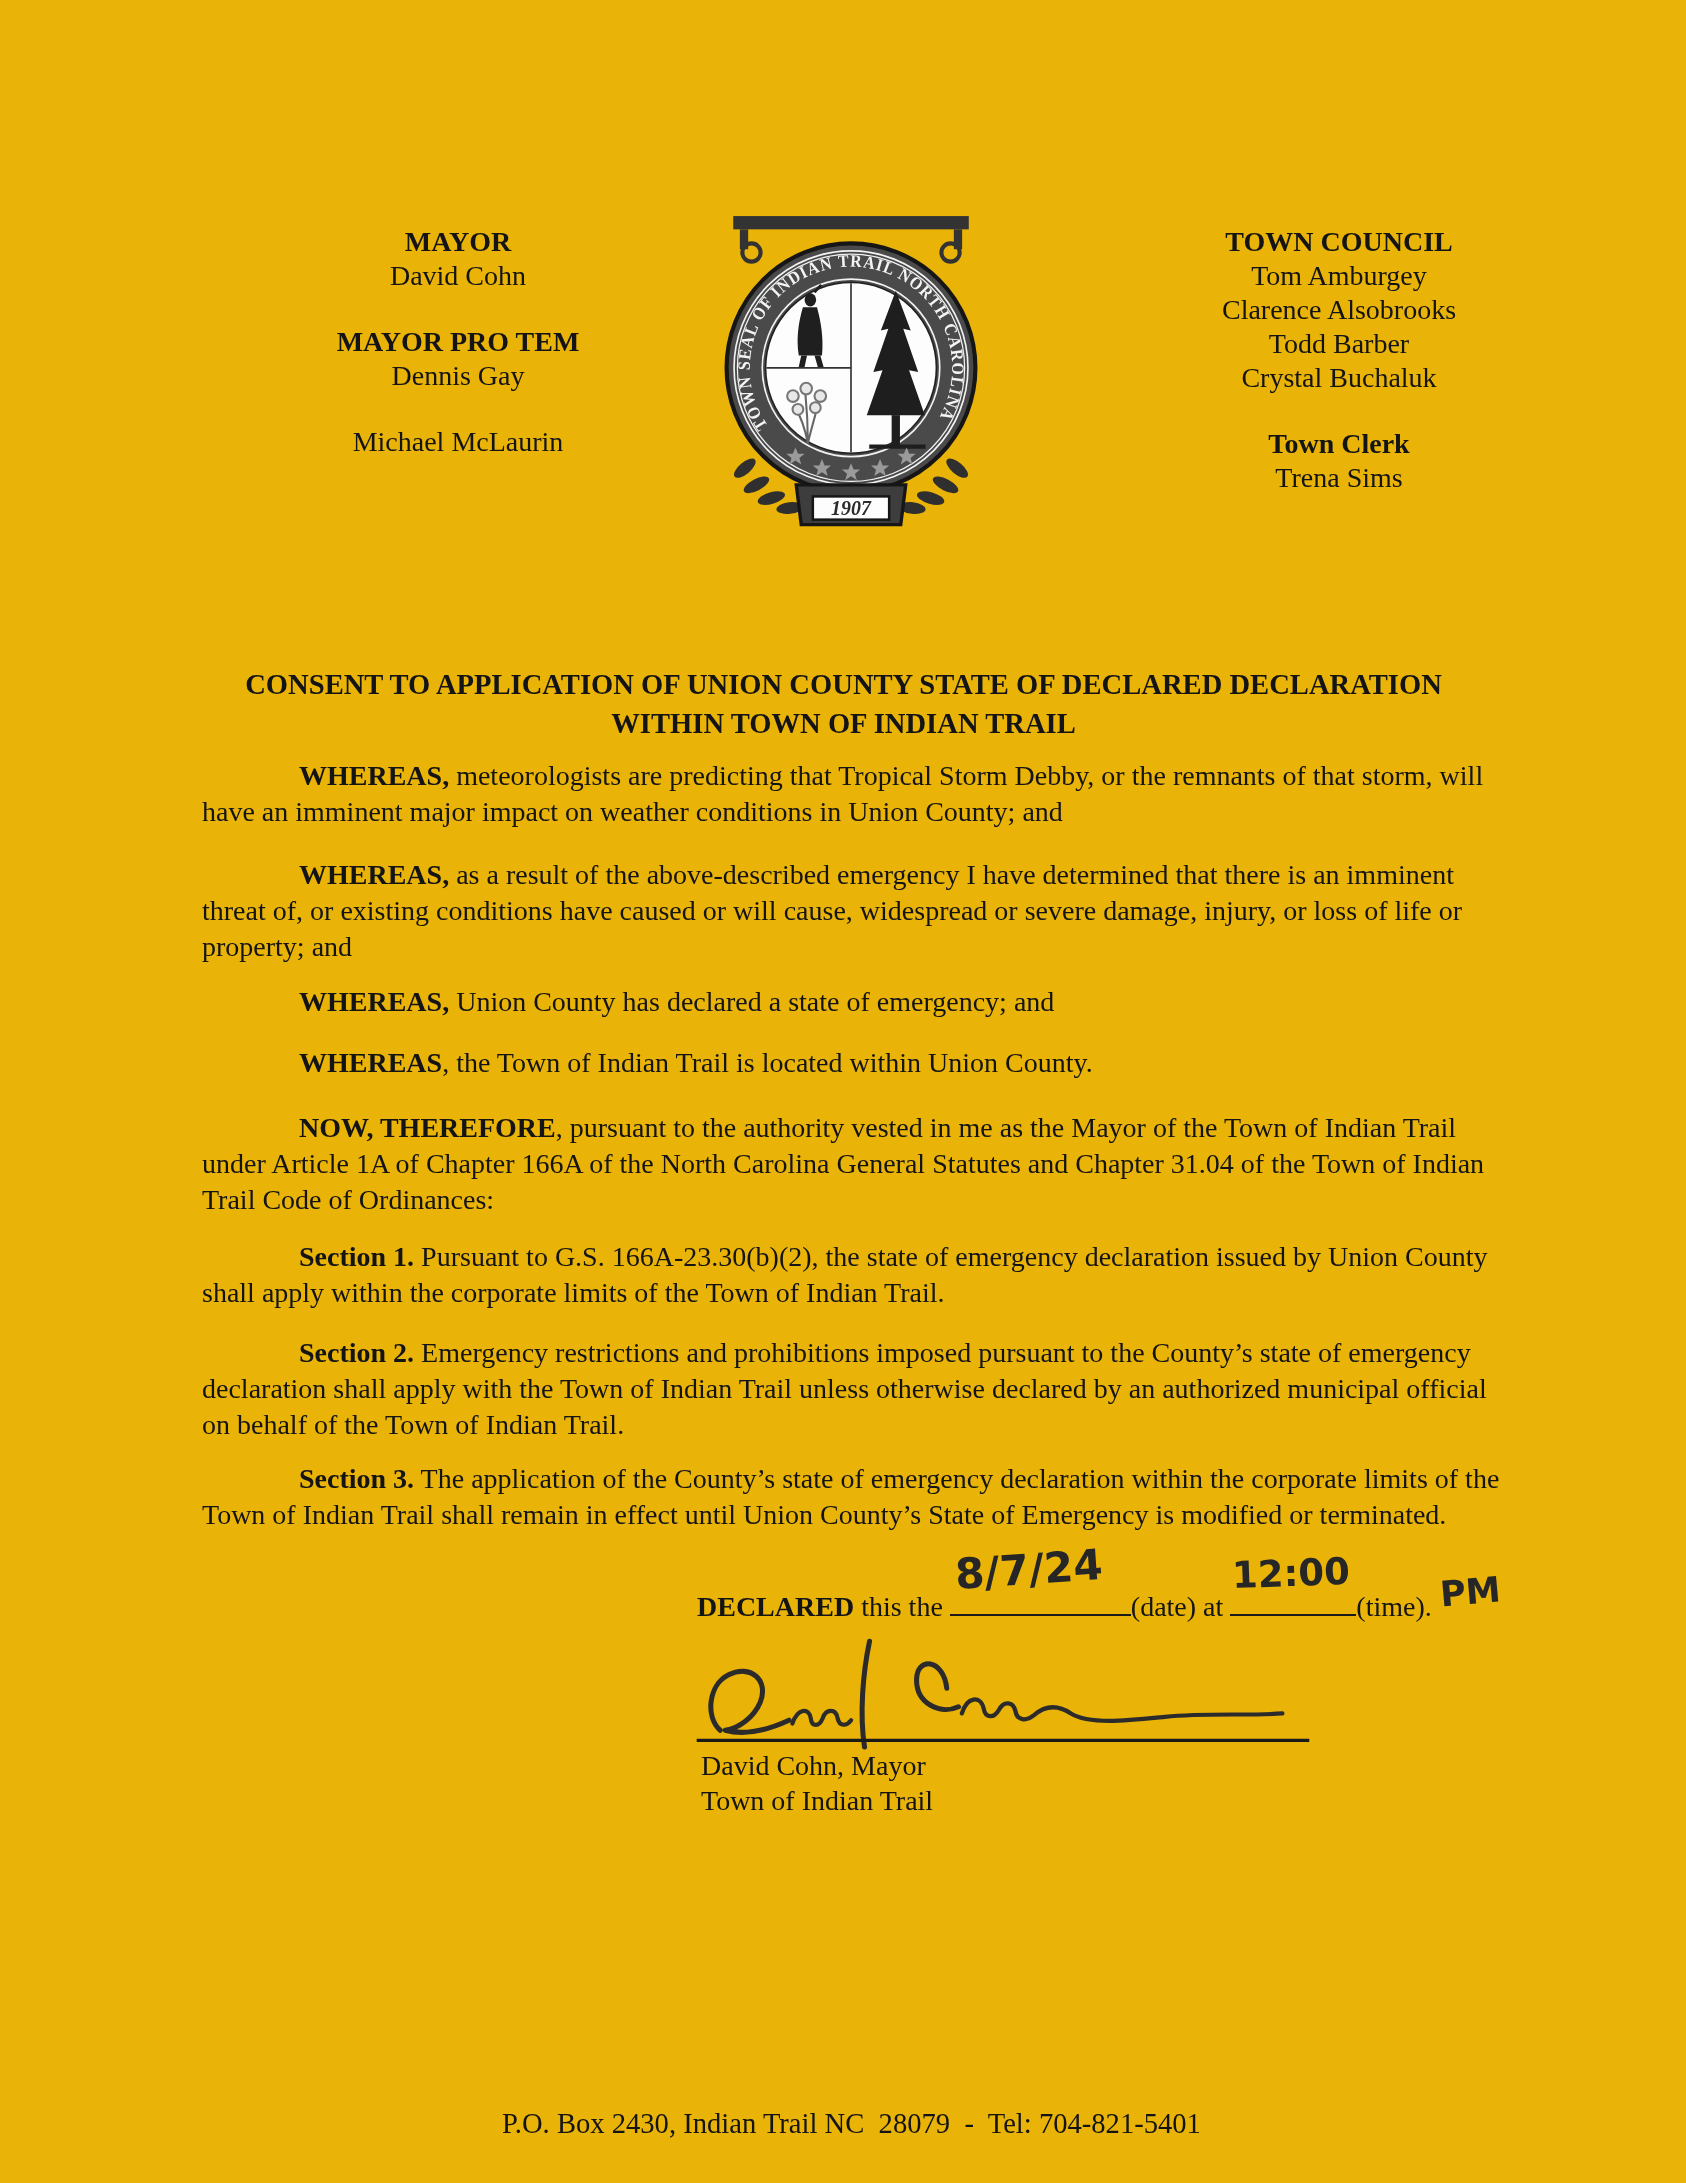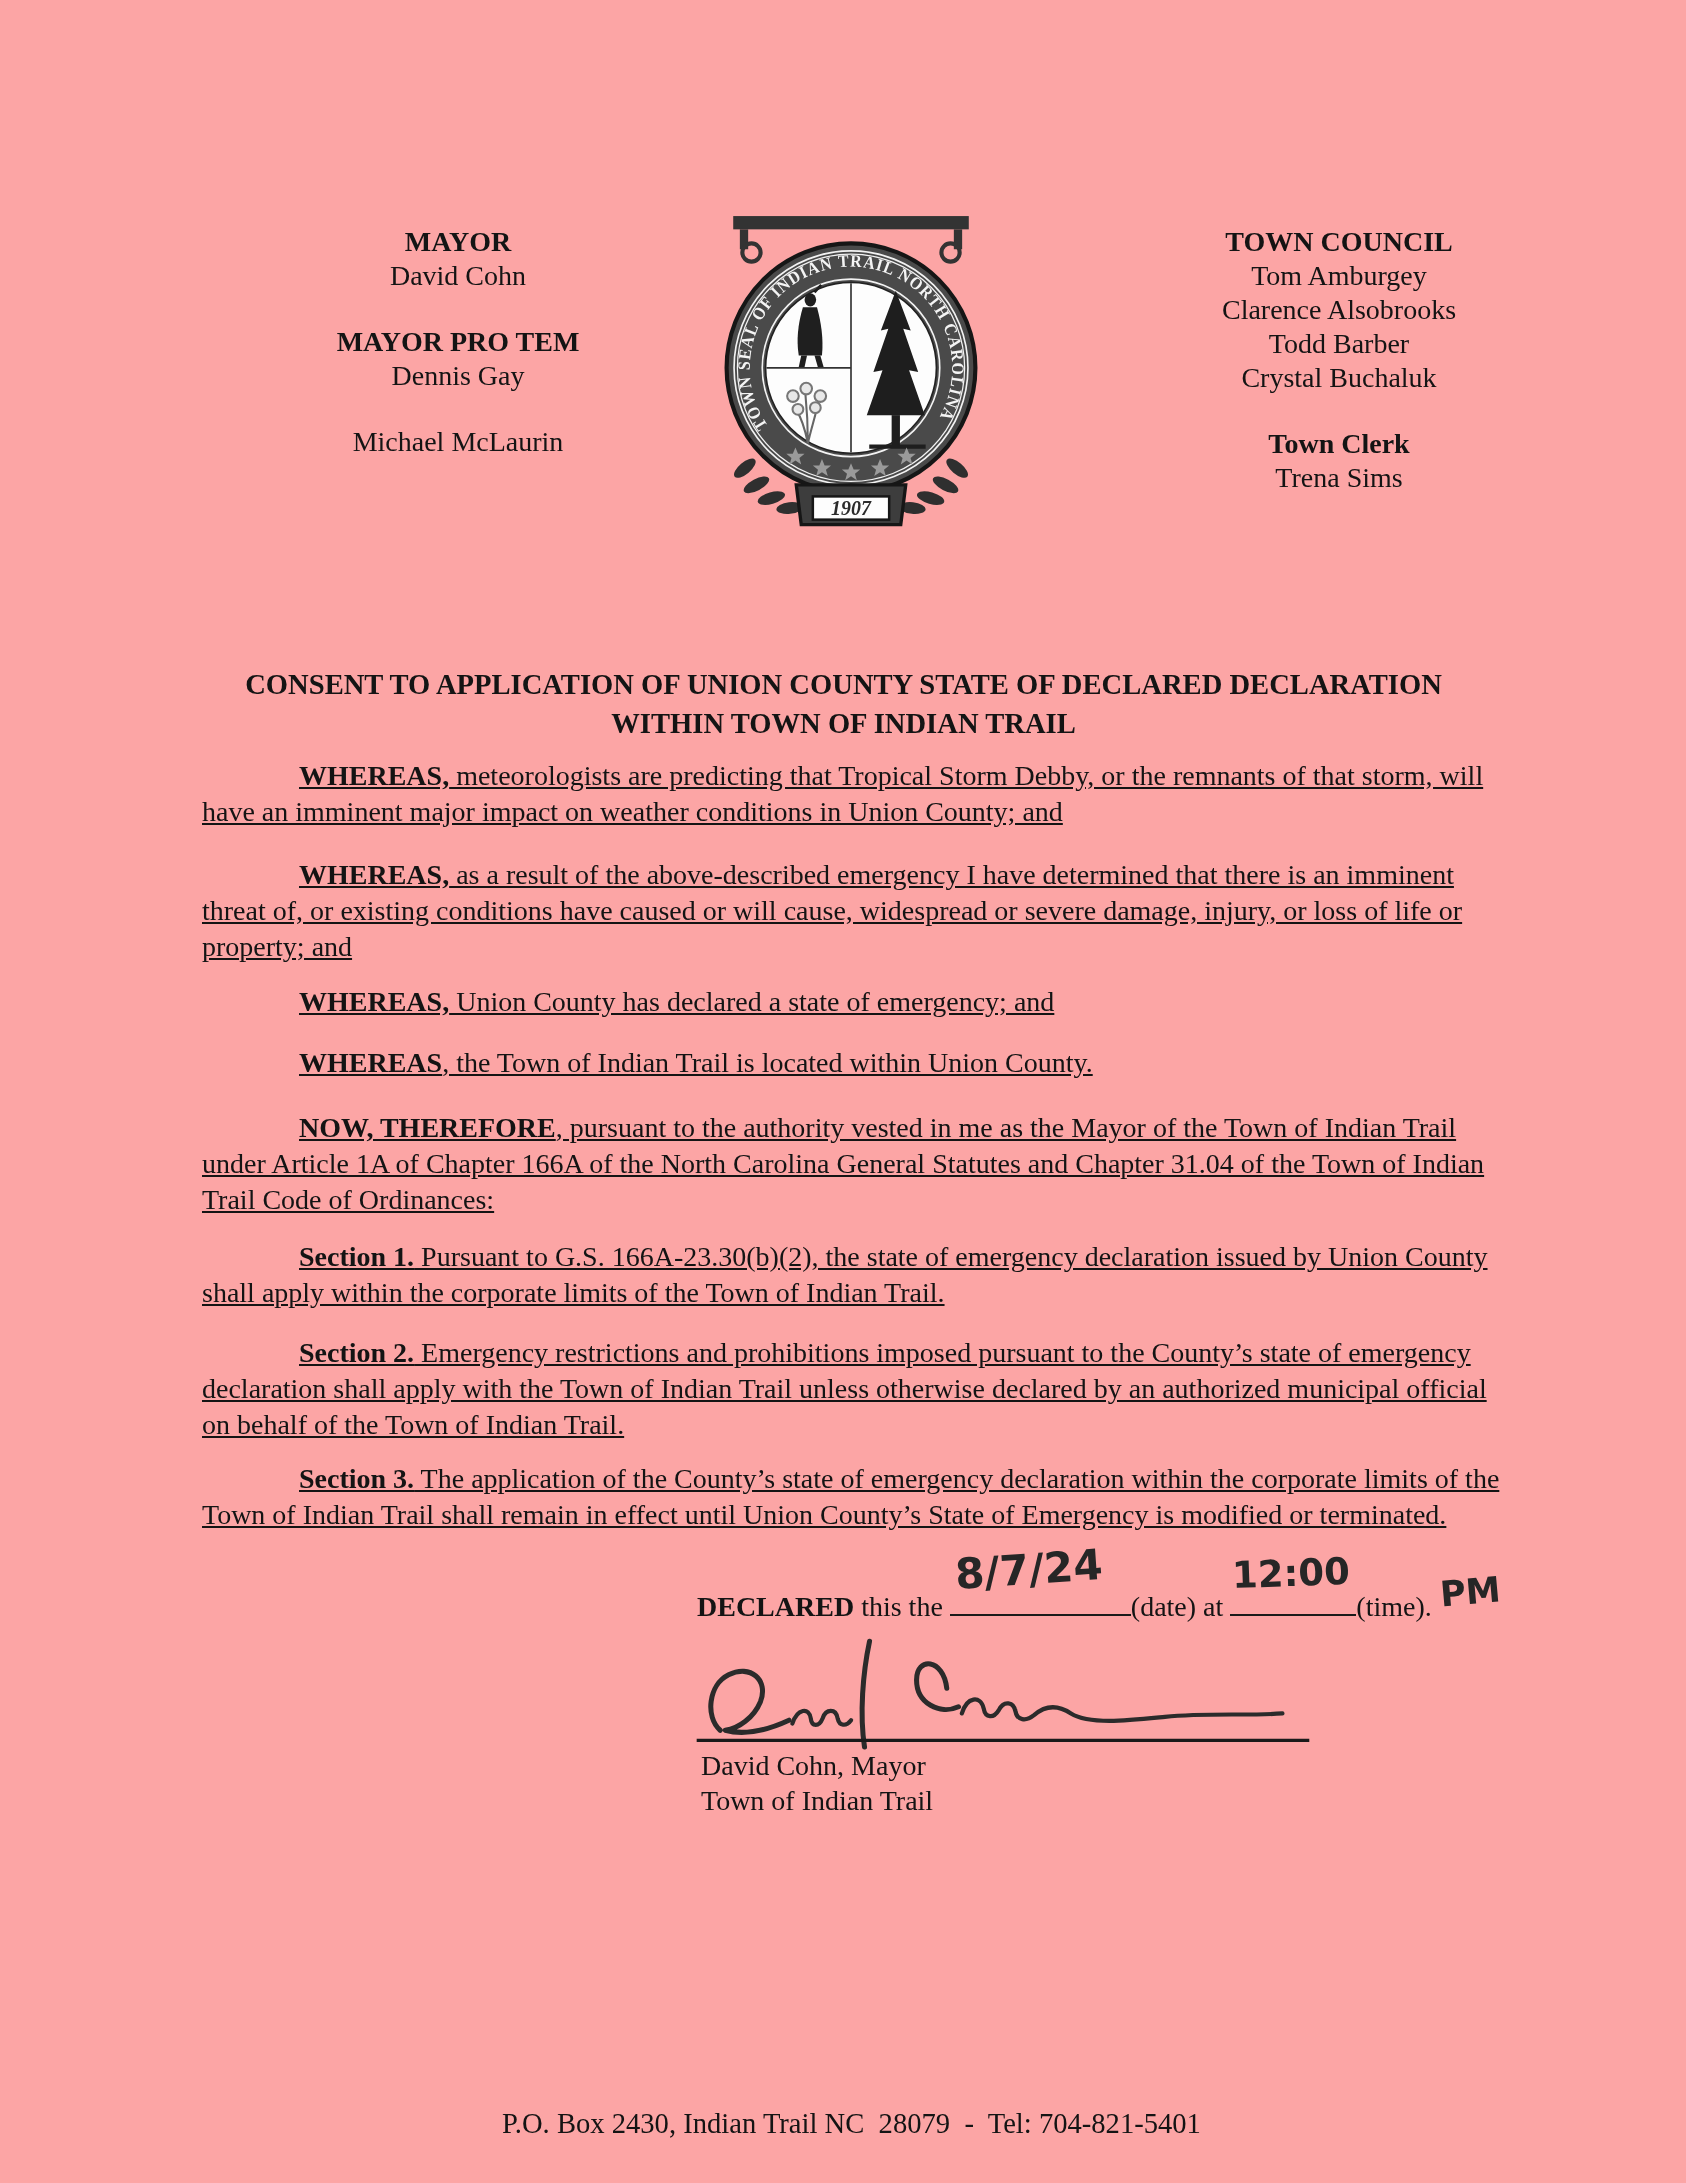--- a/index.html
+++ b/index.html
@@ -1,34 +1,34 @@
 <!DOCTYPE html>
 <html style="font-size:13.4px"><head>
 <meta charset="utf-8">
 <style>
   html,body{margin:0;padding:0;background:#e8e8e8;}
   .page{
-    position:relative;width:1687px;height:2183px;background:#fca5a5;
+    position:relative;width:1687px;height:2183px;background:#eab308;
     font-family:"Liberation Serif","DejaVu Serif",serif;color:#141414;
     overflow:hidden;margin:0 auto;
   }
   
   .hcol{position:absolute;top:225px;text-align:center;font-size:28px;line-height:34px;}
   .hcol-left{left:206px;width:504px;}
   .hcol-right{left:1087px;width:504px;}
   .hgroup{margin-bottom:32px;}
   .htitle{font-weight:bold;}
   
   .seal{position:absolute;left:710px;top:203px;}
   
   .title{position:absolute;top:665px;left:0;width:100%;text-align:center;
          font-weight:bold;font-size:28.6px;line-height:39px;}
   
   .para{position:absolute;left:202px;width:1300px;font-size:28px;line-height:36px;
-        text-indent:97px;text-align:left;text-decoration:underline;}
+        text-indent:97px;text-align:left;}
   .lead{font-weight:bold;}
   
   .declared{position:absolute;left:697px;top:1584px;font-size:28px;white-space:pre;}
   .blank{display:inline-block;border-bottom:2.5px solid #1a1a1a;position:relative;}
   .blank-date{width:181px;height:30px;}
   .blank-time{width:126px;height:30px;}
   .hw{font-family:"DejaVu Sans",sans-serif;font-weight:600;color:#262626;}
   .hw-date{position:absolute;left:5px;top:-39px;font-size:42px;transform:rotate(-4deg);white-space:nowrap;}
   .hw-time{position:absolute;left:1.7px;top:-32px;font-size:37px;transform:rotate(-2deg);white-space:nowrap;}
   .hw-ampm{display:inline-block;position:relative;top:-11.8px;font-size:35px;transform:rotate(-5deg);margin-left:8.4px;}

